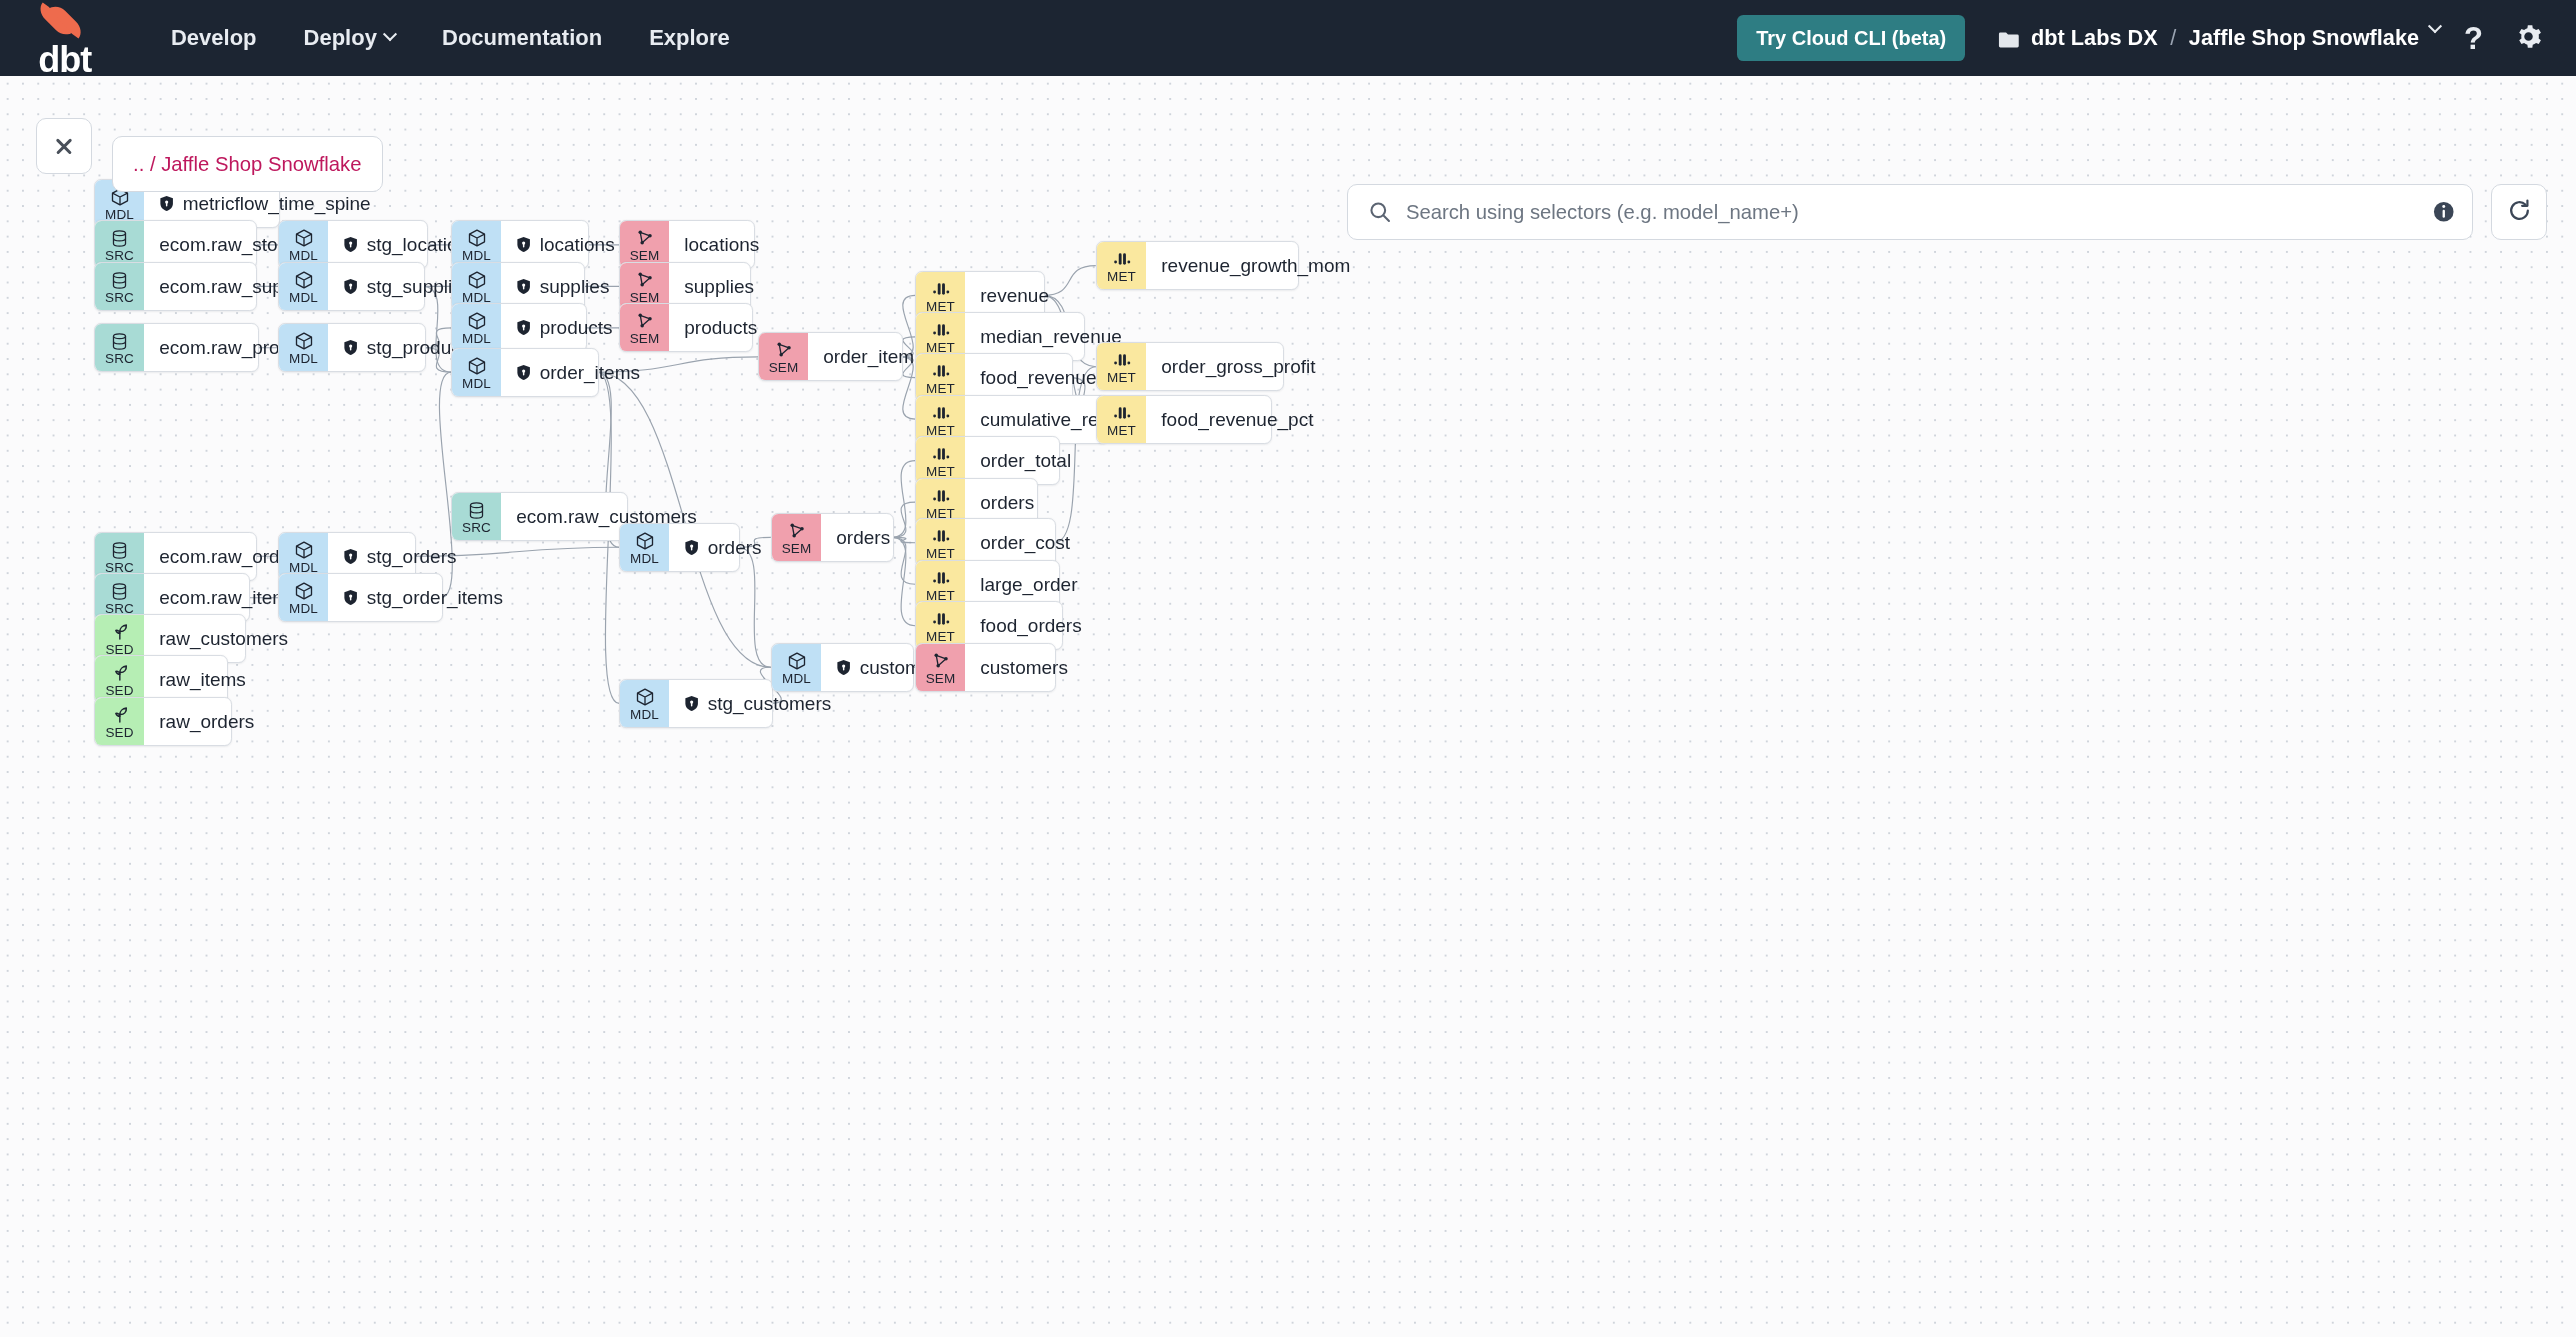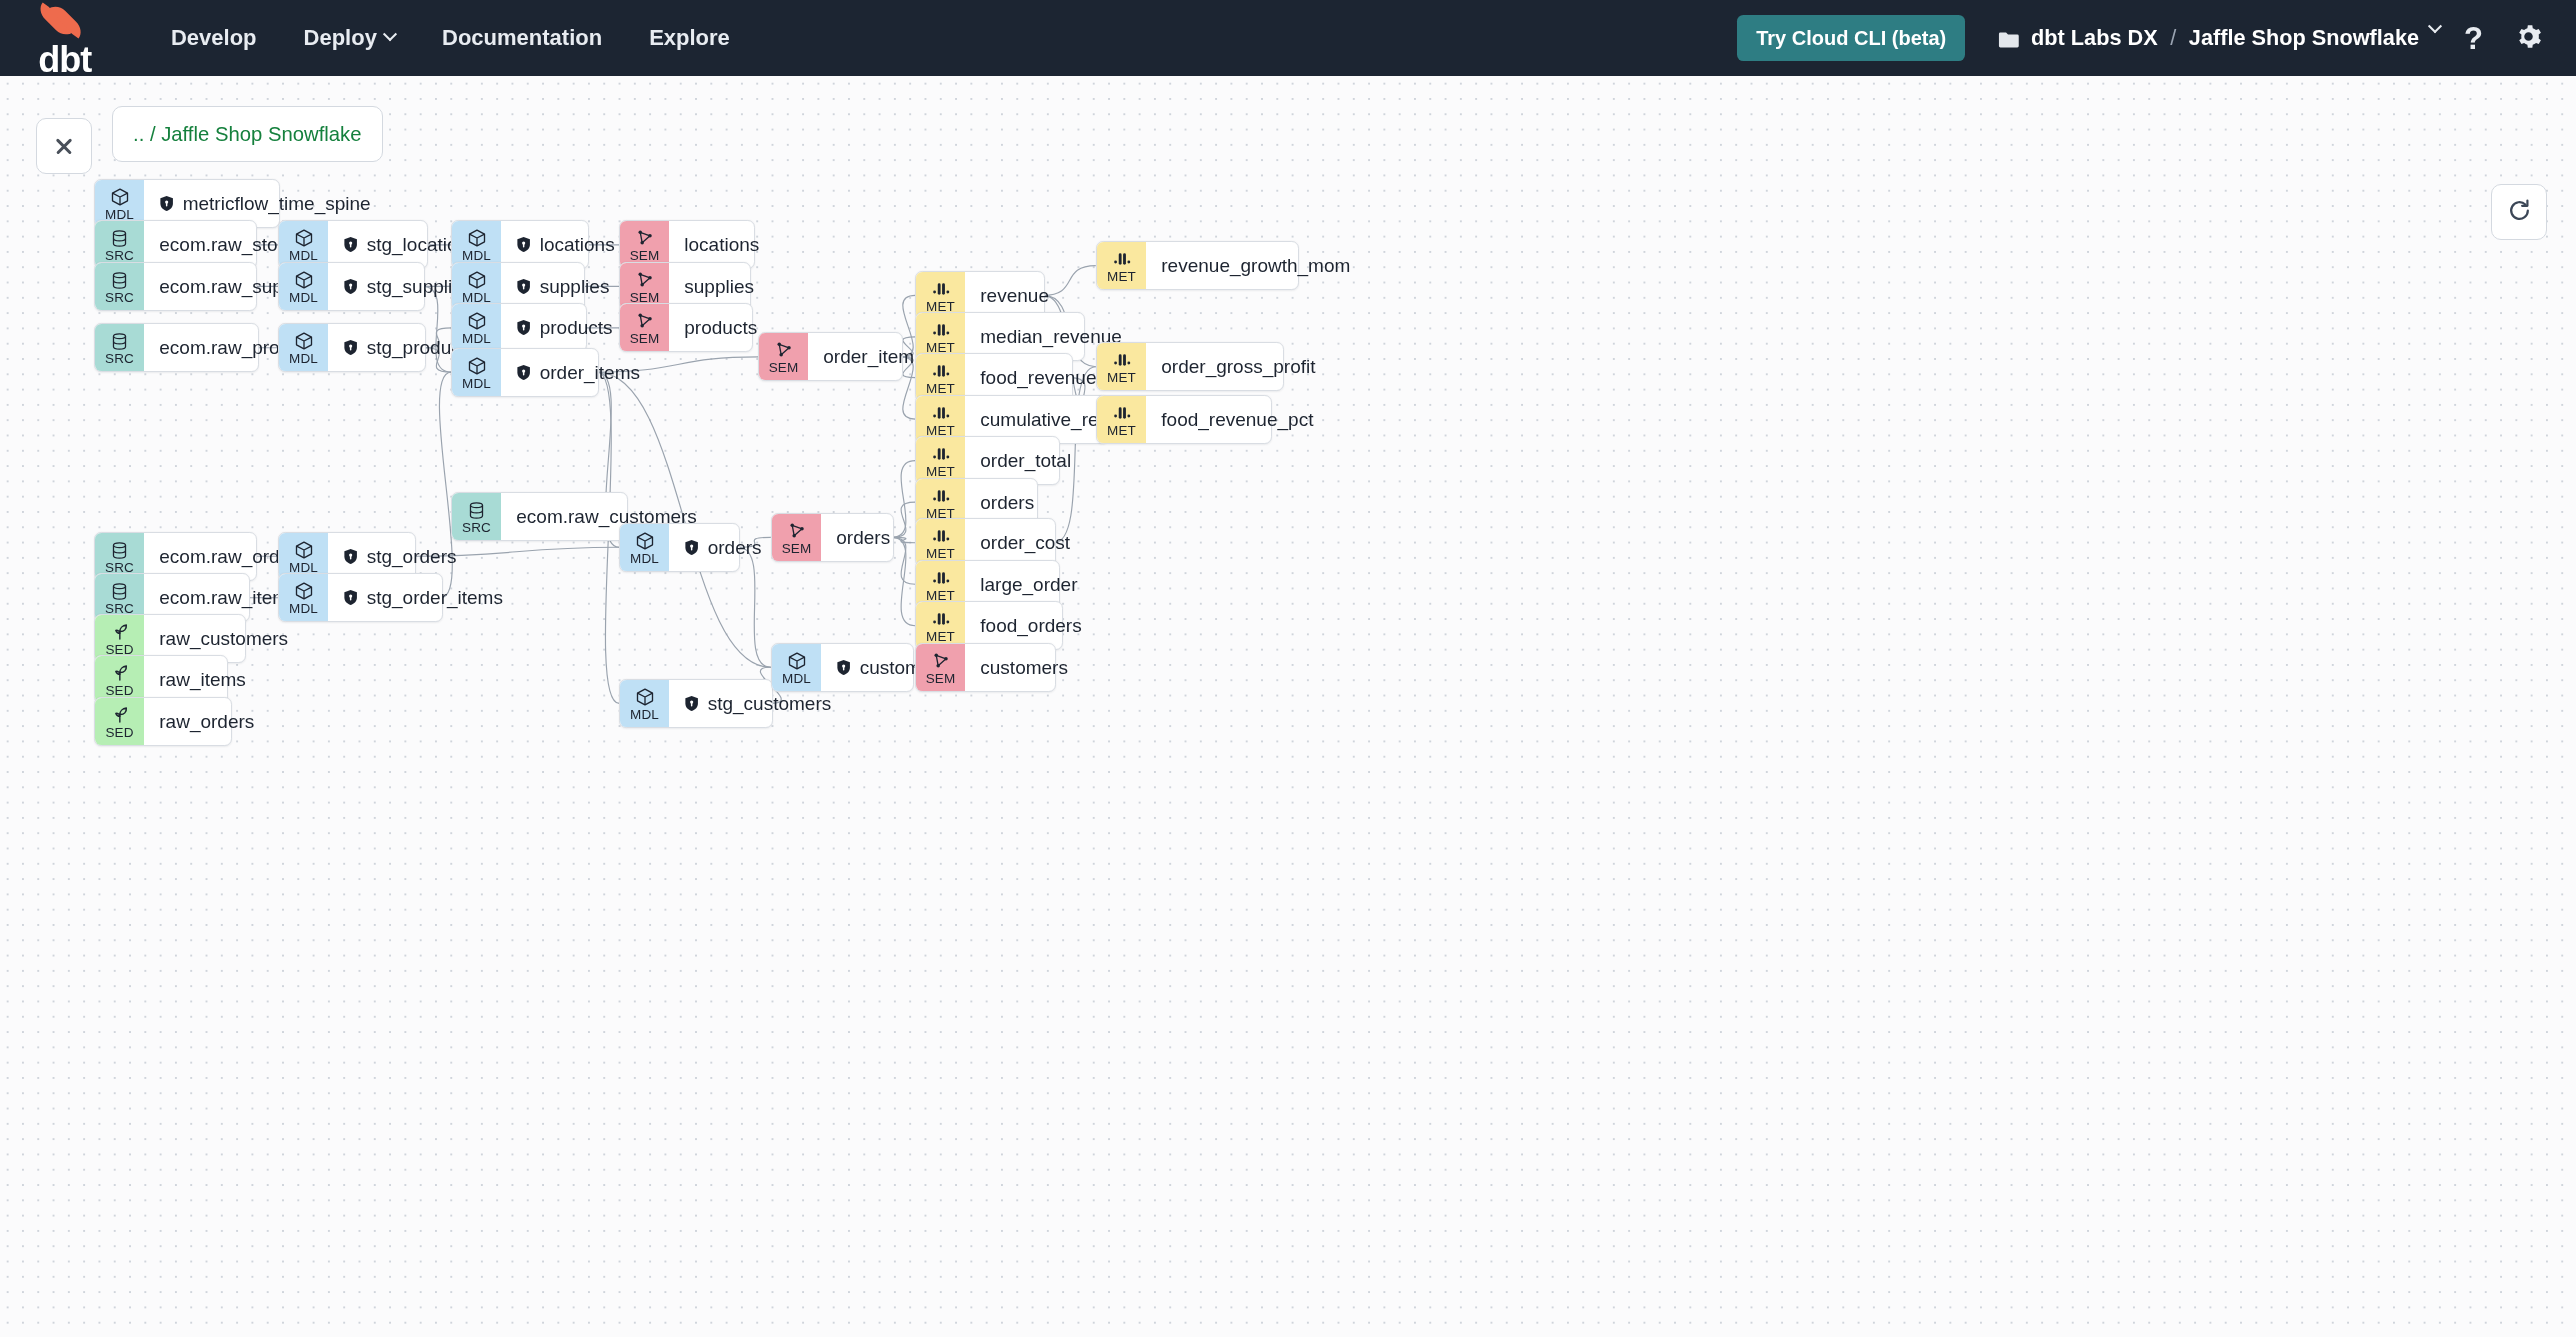--- a/index.html
+++ b/index.html
@@ -76,25 +76,25 @@
   }
   .x-ico { width: 20px; height: 20px; position: relative; }
   .x-ico:before, .x-ico:after {
     content: ""; position: absolute; left: 0; top: 9px;
     width: 20px; height: 2.5px; background: #49505a; border-radius: 1.8px;
   }
   .x-ico:before { transform: rotate(45deg); }
   .x-ico:after  { transform: rotate(-45deg); }
 
   .crumb-pill {
-    position: absolute; left: 112px; top: 30px;
+    position: absolute; left: 112px; top: 60px;
     height: 56px; padding: 0 20px;
     background: #ffffff; border: 0.9px solid #d4d9e0;
     border-radius: 10px; display: flex; align-items: center;
-    font-size: 20.3px; color: #15803d; cursor: pointer; white-space: nowrap;
+    font-size: 20.3px; color: #be185d; cursor: pointer; white-space: nowrap;
   }
 
   .searchbox {
     position: absolute; left: 1347px; top: 108px;
     width: 1126px; height: 56px;
     background: #ffffff; border: 0.9px solid #d4d9e0;
     border-radius: 10px; display: flex; align-items: center;
     padding: 0 16.2px 0 20px;
   }
   .search-ico { width: 23.5px; height: 23.5px; flex: 0 0 23.5px; margin-right: 14.4px; }
@@ -931,20 +931,36 @@
     </div>
 </div>
 
 <div class="toolbar">
   <div class="btn-square tb-el">
     <i class="x-ico"></i>
   </div>
 
   <div class="crumb-pill tb-el">.. / Jaffle Shop Snowflake</div>
 
+  <div class="searchbox tb-el">
+    <span class="search-ico">
+      <svg viewBox="0 0 24 24" width="23.5" height="23.5">
+        <circle cx="10.5" cy="10.5" r="7" fill="none" stroke="#5b6472" stroke-width="2.1"></circle>
+        <line x1="15.6" y1="15.6" x2="21.4" y2="21.4" stroke="#5b6472" stroke-width="2.1" stroke-linecap="round"></line>
+      </svg>
+    </span>
+    <input class="search-input" type="text" placeholder="Search using selectors (e.g. model_name+)" style="">
+    <span class="info-ico">
+      <svg viewBox="0 0 24 24" width="23.5" height="23.5">
+        <circle cx="12" cy="12" r="10" fill="#3b4656"></circle>
+        <rect x="10.8" y="10" width="2.4" height="8" rx="1.2" fill="#ffffff"></rect>
+        <circle cx="12" cy="6.6" r="1.5" fill="#ffffff"></circle>
+      </svg>
+    </span>
+  </div>
 
   <div class="refresh-btn tb-el">
     <span>
       <svg viewBox="0 0 24 24" width="25" height="25">
         <path d="M20 12a8 8 0 1 1-2.4-5.7" fill="none" stroke="#3b4656" stroke-width="2.1" stroke-linecap="round"></path>
         <path d="M19.6 2.4v5.1h-5.1" fill="none" stroke="#3b4656" stroke-width="2.1" stroke-linecap="round" stroke-linejoin="round"></path>
       </svg>
     </span>
   </div>
 </div>

